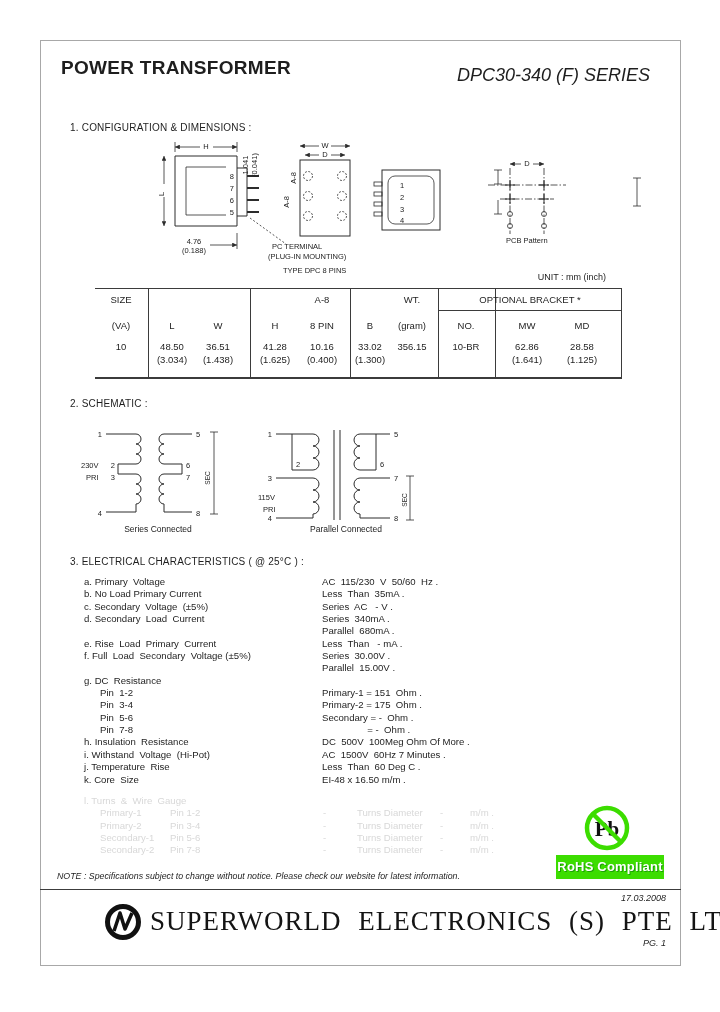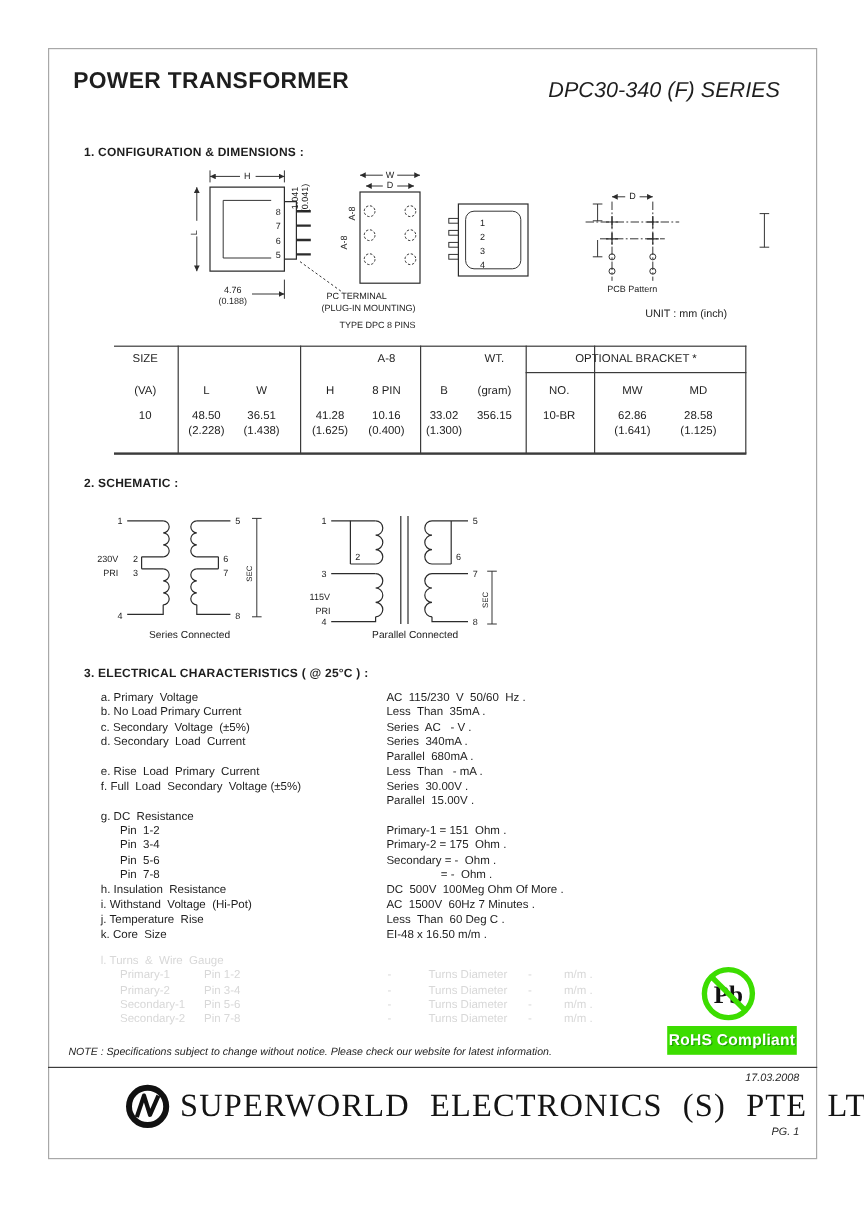--- a/index.html
+++ b/index.html
@@ -3,22 +3,22 @@
 <meta charset="utf-8">
 <style>
   *{box-sizing:border-box;margin:0;padding:0}
   html,body{background:#fff}
   #page{position:relative;width:720px;height:1012px;background:#fff;
         font-family:"Liberation Sans",sans-serif;color:#1e1e1e;overflow:hidden}
   .abs{position:absolute}
   #border{position:absolute;left:40px;top:40px;width:641px;height:926px;border:1px solid #a8a8a8}
   #prodTitle{left:61px;top:57px;font-size:19px;font-weight:bold;letter-spacing:.3px}
   #seriesTitle{right:70px;top:65px;font-size:18px;font-style:italic}
-  .secHead{font-weight:bold;font-size:10px;letter-spacing:.2px}
-  #unitLbl{right:114px;top:256px;font-size:9px}
+  .secHead{font-weight:normal;font-size:10px;letter-spacing:.2px}
+  #unitLbl{right:114px;top:272px;font-size:9px}
   svg text{font-family:"Liberation Sans",sans-serif;font-size:7.5px;fill:#222}
   svg .sh{fill:none;stroke:#2c2c2c;stroke-width:1}
   svg .thin{stroke-width:.8}
   svg .pin{stroke-width:2}
   
   #dimTable{left:95px;top:288px;width:527px;height:91px;font-size:9.5px}
   .tl{position:absolute;background:#3b3b3b}
   .cell{position:absolute;transform:translateX(-50%);text-align:center;line-height:13px;white-space:nowrap}
   
   
@@ -164,21 +164,21 @@
     <div class="cell" style="left:227px;top:31px">8 PIN</div>
     <div class="cell" style="left:275px;top:31px">B</div>
     <div class="cell" style="left:317px;top:31px">(gram)</div>
     <div class="cell" style="left:371px;top:31px">NO.</div>
     <div class="cell" style="left:432px;top:31px">MW</div>
     <div class="cell" style="left:487px;top:31px">MD</div>
 
     <div class="cell" style="left:26px;top:52px">10</div>
     <div class="cell" style="left:77px;top:52px">
       <div>48.50</div>
-        <div>(2.228)</div>
+        <div>(3.034)</div>
     </div>
     <div class="cell" style="left:123px;top:52px">
       <div>36.51</div>
         <div>(1.438)</div>
     </div>
     <div class="cell" style="left:180px;top:52px">
       <div>41.28</div>
         <div>(1.625)</div>
     </div>
     <div class="cell" style="left:227px;top:52px">

